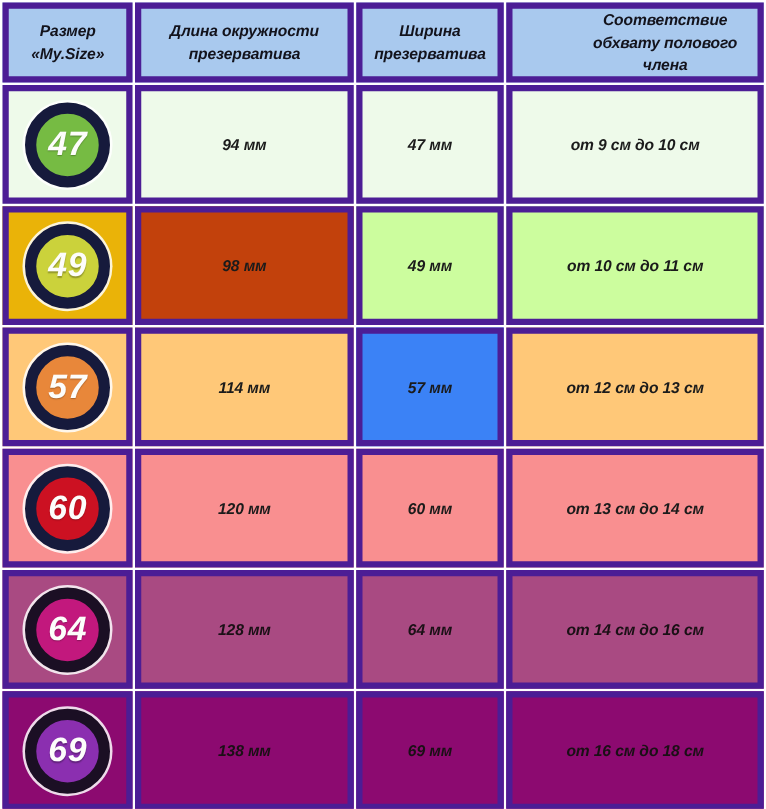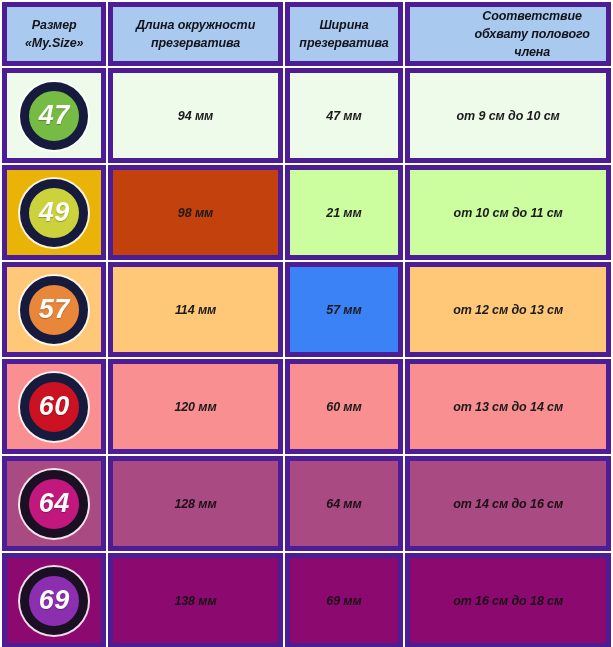--- a/index.html
+++ b/index.html
@@ -121,21 +121,21 @@
         </td>
         <td style="background: rgb(238, 250, 234);">94 мм</td>
         <td style="background: rgb(238, 250, 234);">47 мм</td>
         <td style="background: rgb(238, 250, 234);">от 9 см до 10 см</td>
       </tr>
       <tr>
         <td class="size-cell" style="background: #eab308;">
           <div class="badge" style="background: rgb(203, 210, 59); border-color: rgb(22, 26, 60);">49</div>
         </td>
         <td style="background: #c2410c;">98 мм</td>
-        <td style="background: rgb(204, 253, 158);">21 мм</td>
+        <td style="background: rgb(204, 253, 158);">49 мм</td>
         <td style="background: rgb(204, 253, 158);">от 10 см до 11 см</td>
       </tr>
       <tr>
         <td class="size-cell" style="background: rgb(255, 200, 120);">
           <div class="badge" style="background: rgb(232, 135, 58); border-color: rgb(22, 26, 60);">57</div>
         </td>
         <td style="background: rgb(255, 200, 120);">114 мм</td>
         <td style="background: #3b82f6;">57 мм</td>
         <td style="background: rgb(255, 200, 120);">от 12 см до 13 см</td>
       </tr>

